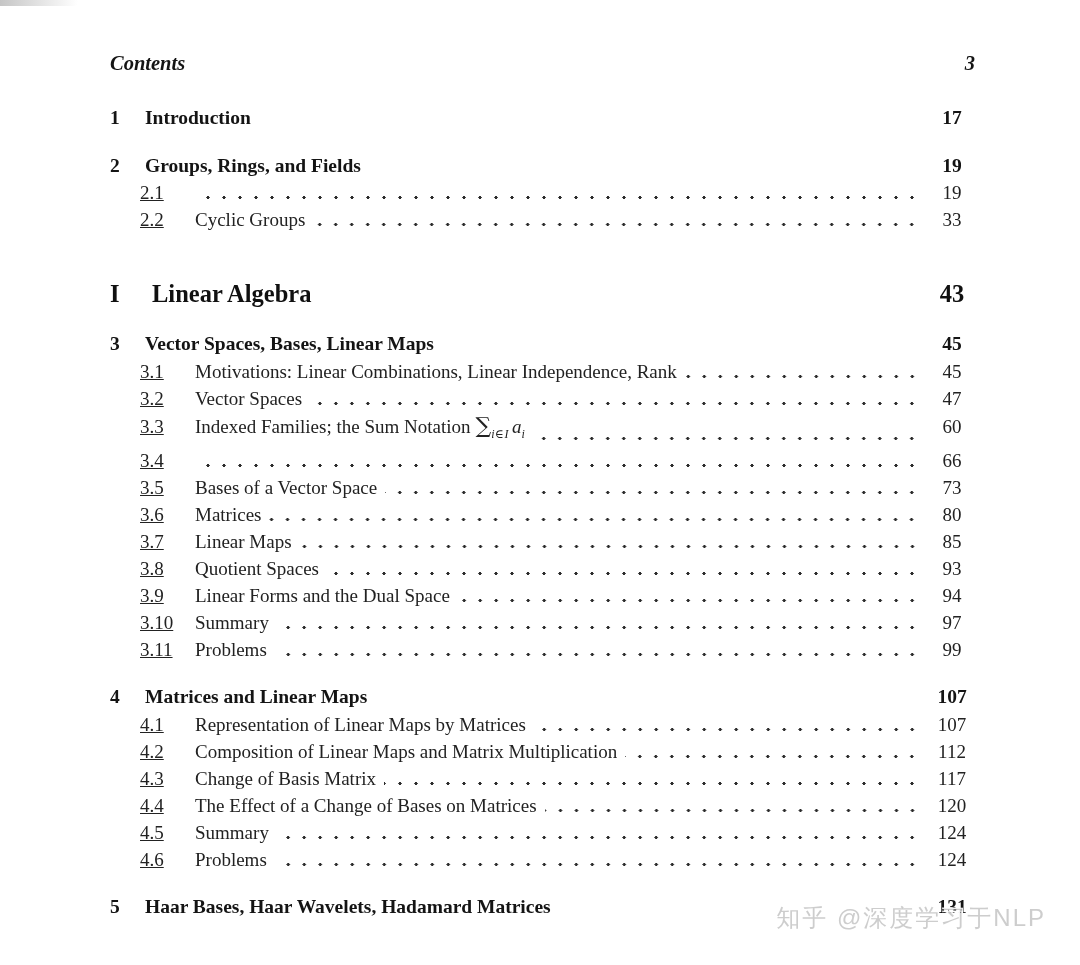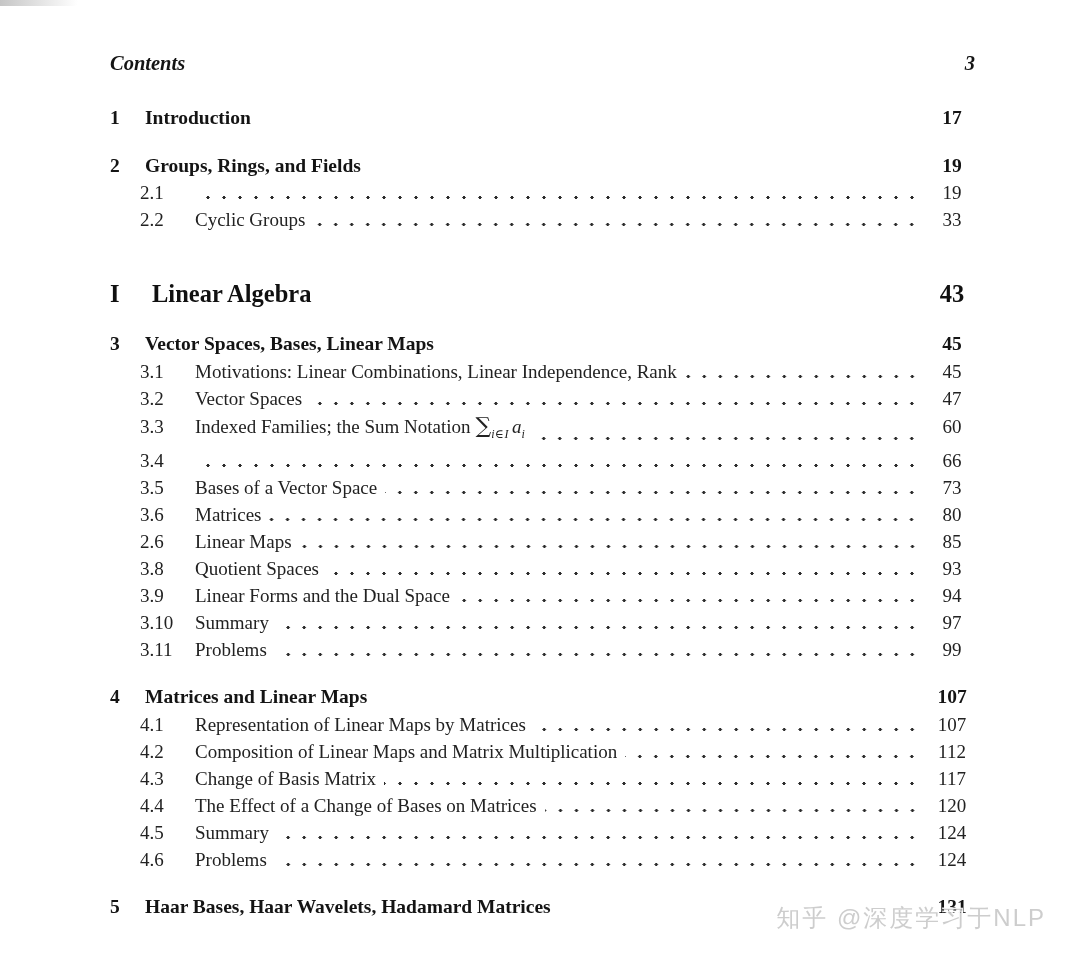--- a/index.html
+++ b/index.html
@@ -21,21 +21,21 @@
   .toc-header{
     display:flex;justify-content:space-between;align-items:baseline;
     font-weight:bold;font-size:20.5px;line-height:22px;margin-bottom:30px;color:#141414;font-style:italic;
   }
   .row{display:flex;align-items:baseline;}
   .chapter-row{font-weight:bold;font-size:19.5px;line-height:27.5px;color:#141414;}
   .chapter-num{width:35px;flex:none;}
   .part-row{font-weight:bold;font-size:24.5px;line-height:33px;margin-top:44px;margin-bottom:20px;color:#101010;}
   .part-num{width:42px;flex:none;}
   .section-row{font-size:19px;line-height:27px;padding-left:30px;color:#222;}
-  .section-num{width:55px;flex:none;}
+  .section-num{width:55px;flex:none;text-decoration:underline;}
   .sec-title{white-space:nowrap;}
   .spacer{flex:1;}
   .leader{
     flex:1;align-self:flex-end;height:7px;margin:0 9px 5px 8px;
     background-image:radial-gradient(circle,#2b2b2b 1.45px,rgba(0,0,0,0) 1.75px);
     background-size:16px 7px;background-repeat:repeat-x;background-position:right center;
   }
   .pagenum{flex:none;width:46px;text-align:center;}
   .chapter-block{margin-top:20px;}
   #toc-root > .chapter-block:first-child{margin-top:0;}
@@ -135,21 +135,21 @@
           <span class="leader"></span>
           <span class="pagenum">73</span>
         </div>
         <div class="row section-row">
           <span class="section-num">3.6</span>
           <span class="sec-title">Matrices</span>
           <span class="leader"></span>
           <span class="pagenum">80</span>
         </div>
         <div class="row section-row">
-          <span class="section-num">2.6</span>
+          <span class="section-num">3.7</span>
           <span class="sec-title">Linear Maps</span>
           <span class="leader"></span>
           <span class="pagenum">85</span>
         </div>
         <div class="row section-row">
           <span class="section-num">3.8</span>
           <span class="sec-title">Quotient Spaces</span>
           <span class="leader"></span>
           <span class="pagenum">93</span>
         </div>

